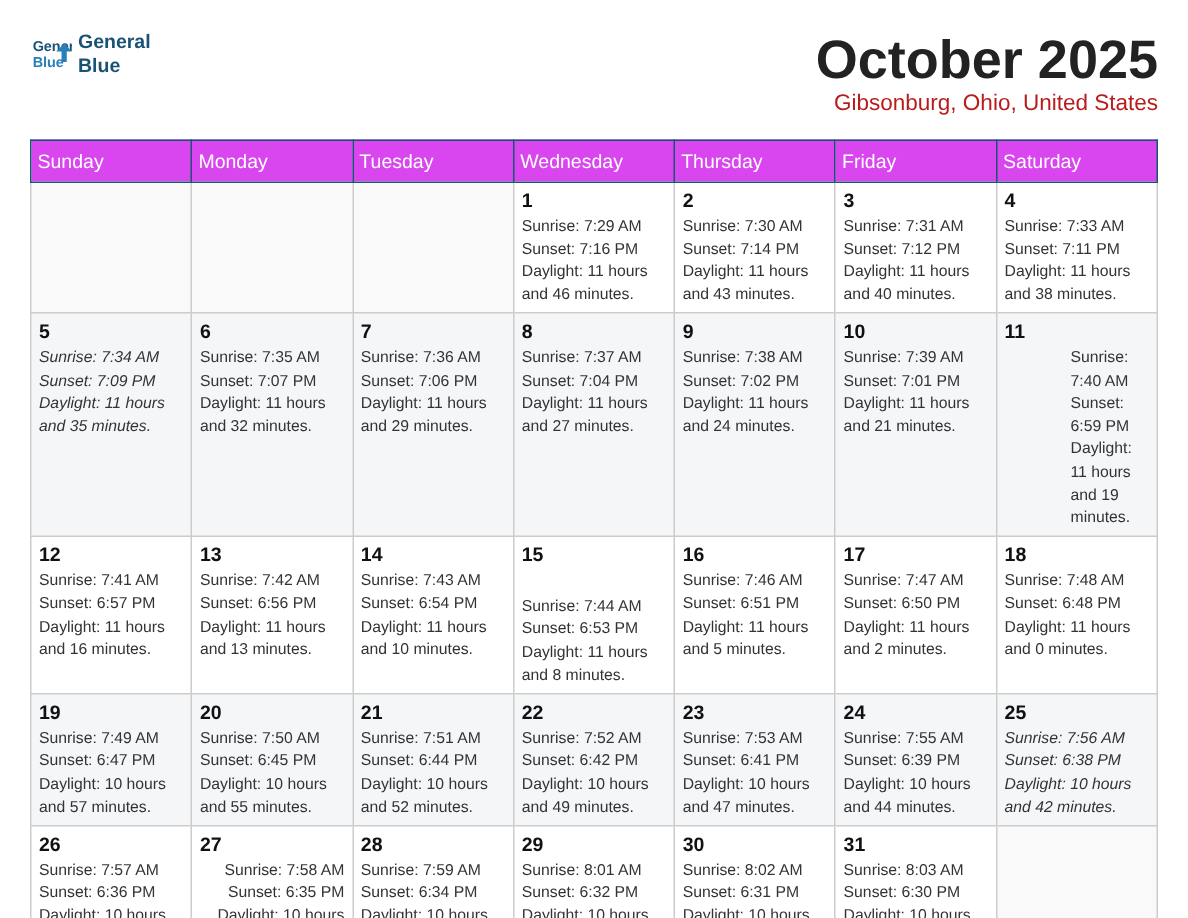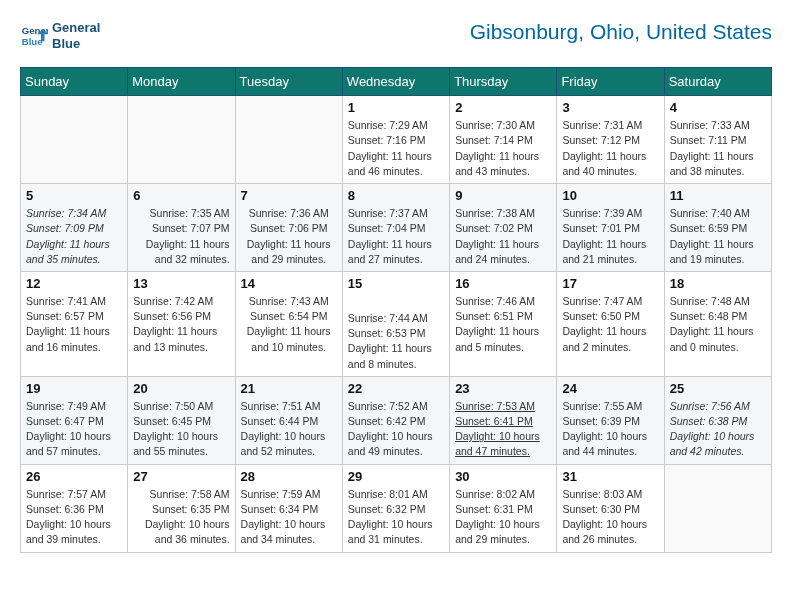--- a/index.html
+++ b/index.html
@@ -37,30 +37,30 @@
     .title-block {
       text-align: right;
     }
     .month-title {
       font-size: 36px;
       font-weight: bold;
       color: #222;
       line-height: 1.1;
     }
     .location {
-      font-size: 21px;
-      color: #0369a1;
+      font-size: 15px;
+      color: #b91c1c;
     }
     .calendar {
       width: 100%;
       border-collapse: collapse;
       font-size: 11px;
     }
     .calendar th {
-      background: #0f766e;
+      background: #d946ef;
       color: #fff;
       padding: 6px 4px;
       text-align: left;
       font-size: 13px;
       font-weight: normal;
       border: 1px solid #1a5276;
     }
     .calendar td {
       border: 1px solid #ccc;
       vertical-align: top;
@@ -97,20 +97,21 @@
       <text x="2" y="14" font-size="11" font-weight="bold" fill="#1a5276">General</text>
       <text x="2" y="26" font-size="11" font-weight="bold" fill="#2980b9">Blue</text>
       <polygon points="26,8 32,14 28,14 28,22 24,22 24,14 20,14" fill="#2980b9"></polygon>
     </svg>
     <div class="logo-text">
       <div><span>General</span></div>
       <div><span>Blue</span></div>
     </div>
   </div>
   <div class="title-block">
+    <div class="month-title">October 2025</div>
     <div class="location">Gibsonburg, Ohio, United States</div>
   </div>
 </div>
 
 <table class="calendar">
   <thead>
     <tr>
     <th>Sunday</th>
         <th>Monday</th>
         <th>Tuesday</th>
@@ -157,28 +158,28 @@
       <tr>
         <td>
           <div class="day-num">5</div>
           <div class="day-info" style="white-space: pre-line; font-style: italic;">Sunrise: 7:34 AM
 Sunset: 7:09 PM
 Daylight: 11 hours
 and 35 minutes.</div>
         </td>
         <td>
           <div class="day-num">6</div>
-          <div class="day-info" style="white-space: pre-line; text-align: right;">Sunrise: 7:35 AM
+          <div class="day-info" style="white-space: pre-line;">Sunrise: 7:35 AM
 Sunset: 7:07 PM
 Daylight: 11 hours
 and 32 minutes.</div>
         </td>
         <td>
           <div class="day-num">7</div>
-          <div class="day-info" style="white-space: pre-line; text-align: center;">Sunrise: 7:36 AM
+          <div class="day-info" style="white-space: pre-line;">Sunrise: 7:36 AM
 Sunset: 7:06 PM
 Daylight: 11 hours
 and 29 minutes.</div>
         </td>
         <td>
           <div class="day-num">8</div>
           <div class="day-info" style="white-space: pre-line;">Sunrise: 7:37 AM
 Sunset: 7:04 PM
 Daylight: 11 hours
 and 27 minutes.</div>
@@ -192,21 +193,21 @@
         </td>
         <td>
           <div class="day-num">10</div>
           <div class="day-info" style="white-space: pre-line;">Sunrise: 7:39 AM
 Sunset: 7:01 PM
 Daylight: 11 hours
 and 21 minutes.</div>
         </td>
         <td>
           <div class="day-num">11</div>
-          <div class="day-info" style="white-space: pre-line;">Sunrise: 7:40 AM
+          <div class="day-info" style="white-space: pre-line; margin-left: 44px;">Sunrise: 7:40 AM
 Sunset: 6:59 PM
 Daylight: 11 hours
 and 19 minutes.</div>
         </td>
       </tr>
       <tr>
         <td>
           <div class="day-num">12</div>
           <div class="day-info" style="white-space: pre-line;">Sunrise: 7:41 AM
 Sunset: 6:57 PM
@@ -215,21 +216,21 @@
         </td>
         <td>
           <div class="day-num">13</div>
           <div class="day-info" style="white-space: pre-line;">Sunrise: 7:42 AM
 Sunset: 6:56 PM
 Daylight: 11 hours
 and 13 minutes.</div>
         </td>
         <td>
           <div class="day-num">14</div>
-          <div class="day-info" style="white-space: pre-line; text-align: center;">Sunrise: 7:43 AM
+          <div class="day-info" style="white-space: pre-line;">Sunrise: 7:43 AM
 Sunset: 6:54 PM
 Daylight: 11 hours
 and 10 minutes.</div>
         </td>
         <td>
           <div class="day-num">15</div>
           <div class="day-info" style="white-space: pre-line; margin-top: 20px;">Sunrise: 7:44 AM
 Sunset: 6:53 PM
 Daylight: 11 hours
 and 8 minutes.</div>
@@ -280,21 +281,21 @@
         </td>
         <td>
           <div class="day-num">22</div>
           <div class="day-info" style="white-space: pre-line;">Sunrise: 7:52 AM
 Sunset: 6:42 PM
 Daylight: 10 hours
 and 49 minutes.</div>
         </td>
         <td>
           <div class="day-num">23</div>
-          <div class="day-info" style="white-space: pre-line; text-decoration: underline;">Sunrise: 7:53 AM
+          <div class="day-info" style="white-space: pre-line;">Sunrise: 7:53 AM
 Sunset: 6:41 PM
 Daylight: 10 hours
 and 47 minutes.</div>
         </td>
         <td>
           <div class="day-num">24</div>
           <div class="day-info" style="white-space: pre-line;">Sunrise: 7:55 AM
 Sunset: 6:39 PM
 Daylight: 10 hours
 and 44 minutes.</div>

